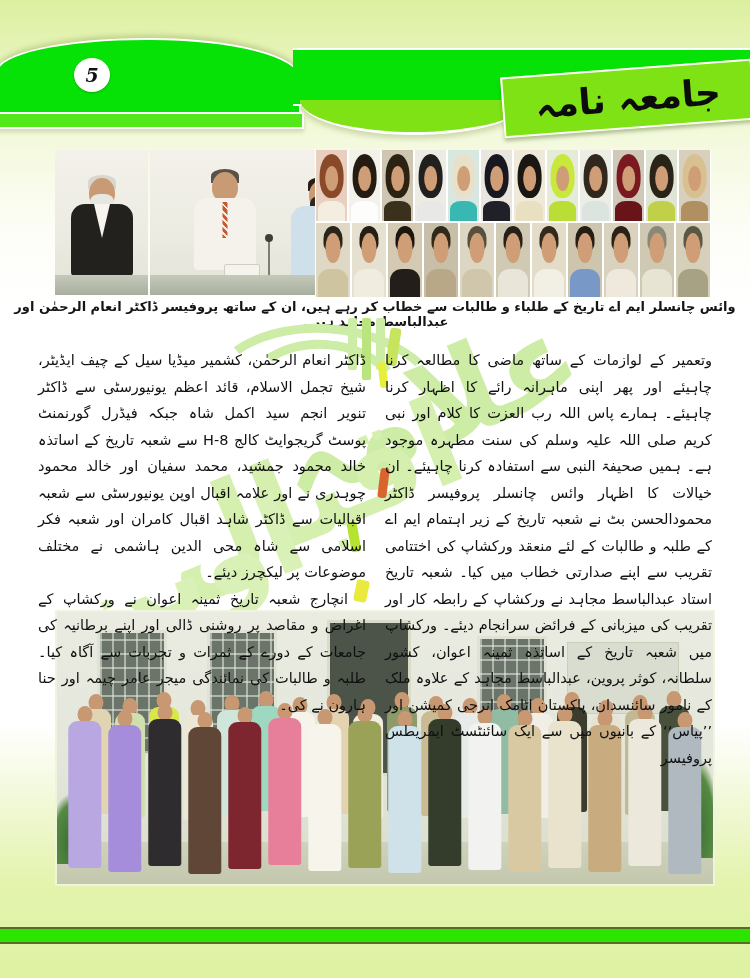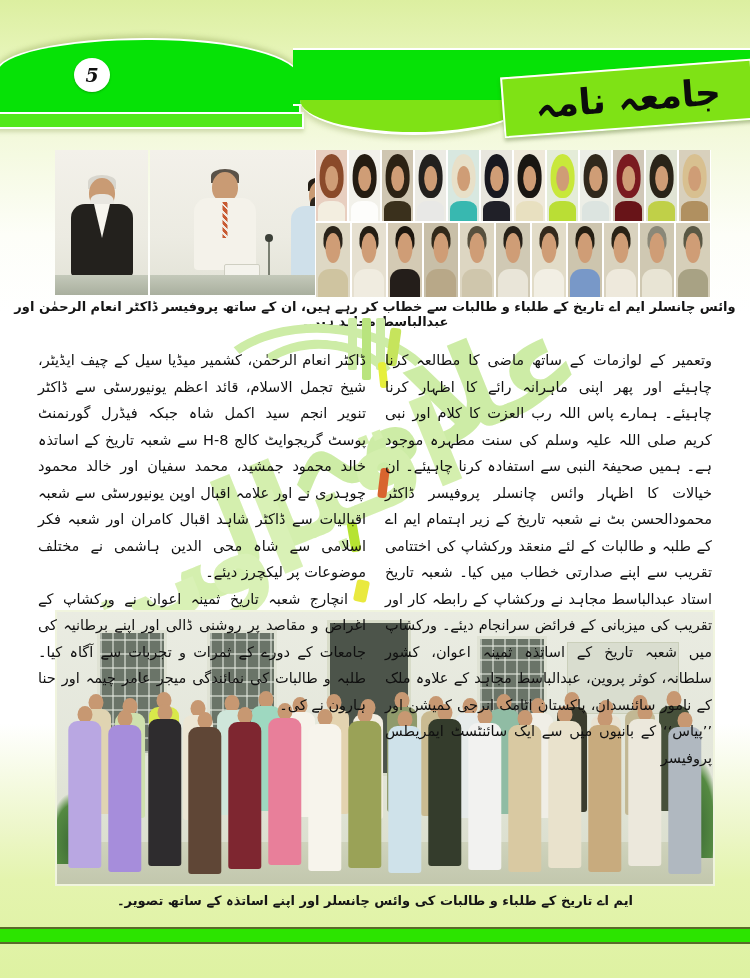--- a/index.html
+++ b/index.html
@@ -478,17 +478,16 @@
           <div class="gp-head"></div>
           <div class="gp-body" style="background: rgb(236, 232, 220);"></div>
         </div>
         <div class="gperson" style="margin-top: 6px;">
           <div class="gp-head"></div>
           <div class="gp-body" style="background: rgb(176, 184, 192);"></div>
         </div>
       </div>
   </div>
 
-  <div class="caption cap2">ایم اے تاریخ کے طلباء و طالبات کی وائس چانسلر اور اپنے اساتذہ کے ساتھ تصویر۔</div>
 
   <div class="footer-bar"></div>
 
 </div>
 
 </body></html>

